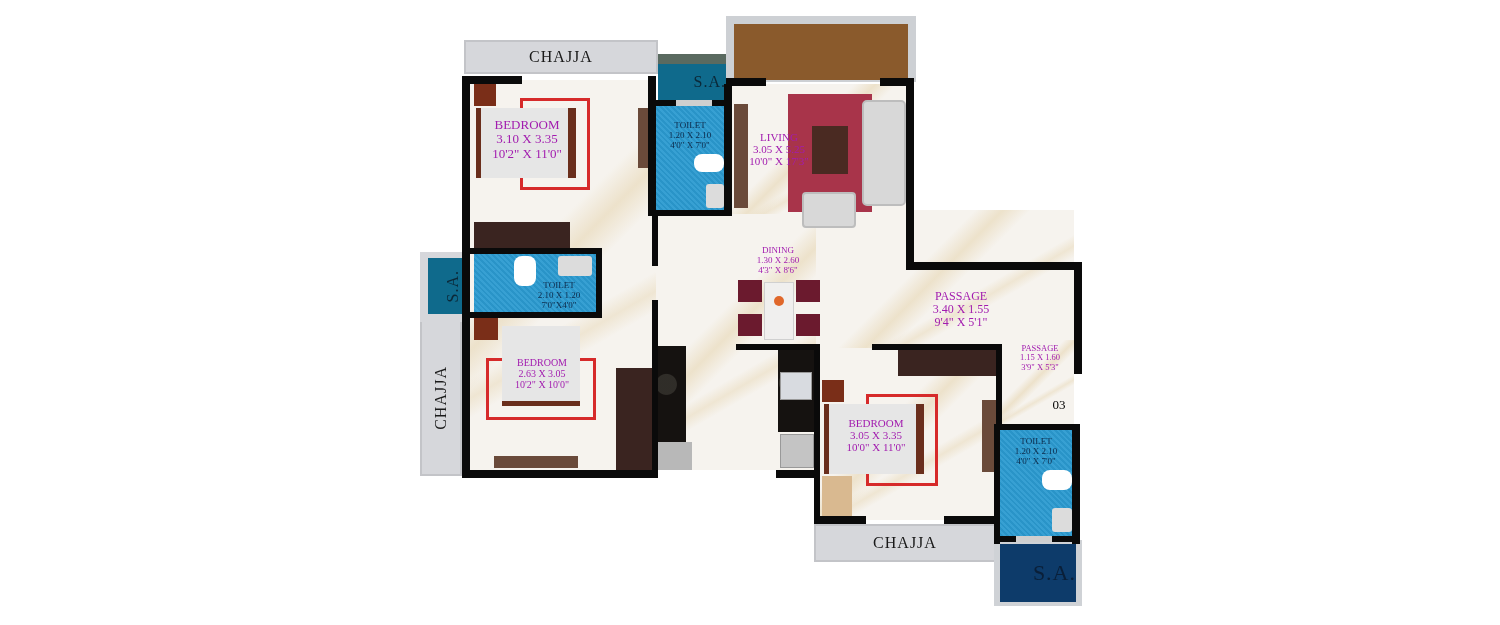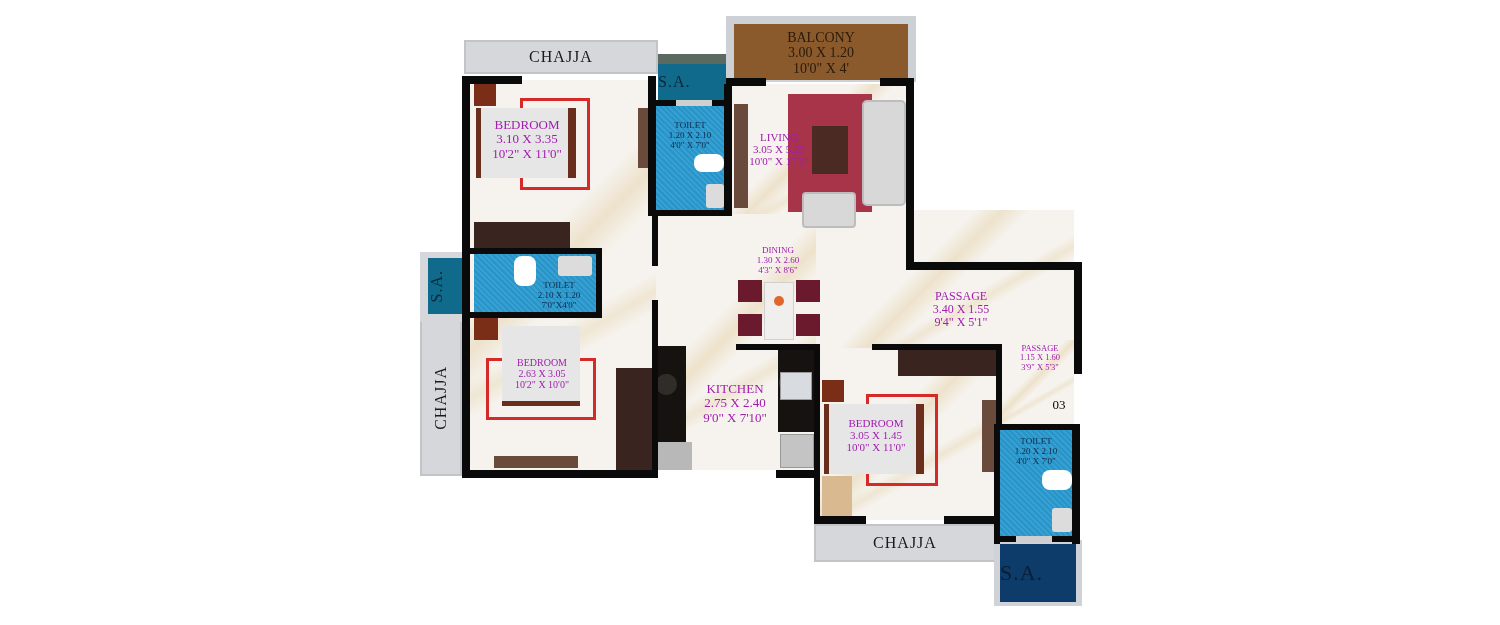--- a/index.html
+++ b/index.html
@@ -4,21 +4,21 @@
 <style>
   html, body { margin:0; padding:0; background:#ffffff; }
   body { width:1500px; height:625px; position:relative; overflow:hidden; font-family:"Liberation Serif", "DejaVu Serif", serif; }
   .abs { position:absolute; box-sizing:border-box; }
   .floor { background:
       linear-gradient(135deg, rgba(255,255,255,0) 40%, rgba(226,205,160,0.45) 47%, rgba(255,255,255,0) 54%),
       linear-gradient(150deg, rgba(255,255,255,0) 60%, rgba(226,205,160,0.35) 64%, rgba(255,255,255,0) 68%),
       #f6f3ee; }
   .wall { background:#0a0a0a; }
   .chajja { background:#d6d7db; border:2px solid #c3c4c8; display:flex; align-items:center; justify-content:center; color:#1a1a1a; font-size:16px; letter-spacing:1px; }
-  .sa { background:#0f6a8c; display:flex; align-items:center; justify-content:flex-start; color:#0b2838; font-size:16px; letter-spacing:1px; }
+  .sa { background:#0f6a8c; display:flex; align-items:center; justify-content:flex-end; color:#0b2838; font-size:16px; letter-spacing:1px; }
   .sa.dark { background:#0d3b6a; color:#0a1f38; font-size:22px; }
   .toilet { background:#2b9ad0;
     background-image: repeating-linear-gradient(45deg, rgba(255,255,255,0.06) 0 2px, rgba(0,0,0,0.04) 2px 4px);
     color:#0d2a4a; text-align:center; font-size:9px; line-height:10px; }
   .label { position:absolute; text-align:center; color:#a21caf; line-height:1.1; }
   .wood { background:#3a2420; }
   .woodm { background:#6a4a3a; }
   .bed { background:#e6e6e6; border-left:5px solid #6a2e1c; border-right:8px solid #6a2e1c; }
   .rug { border:3px solid #d62a2a; }
   .granite { background:#151210; background-image:radial-gradient(circle at 30% 40%, rgba(200,200,180,0.15) 0 10px, transparent 11px); }
@@ -35,25 +35,20 @@
   <div class="abs chajja" style="left:464px;top:40px;width:194px;height:34px;">
     <span>CHAJJA</span>
   </div>
 
   <div class="abs sa" style="left:658px;top:54px;width:68px;height:46px;background:#0f6a8c;border-top:10px solid #5a6a60;">
     <span>S.A.</span>
   </div>
 
   <div class="abs" style="left:726px;top:16px;width:190px;height:66px;background:#cdd0d4;padding:4px 6px;">
     <div class="abs" style="left:8px;top:8px;width:174px;height:56px;background:#8a5a2c;"></div>
-    <div class="label" style="left:0;top:14px;width:190px;font-size:14px;color:#2a1a0a;">
-      <div>BALCONY</div>
-      <div>3.00 X 1.20</div>
-      <div>10'0" X 4'</div>
-    </div>
   </div>
 
   <div class="abs chajja" style="left:420px;top:320px;width:42px;height:156px;">
     <span class="v">CHAJJA</span>
   </div>
   <div class="abs" style="left:420px;top:252px;width:42px;height:70px;background:#d6d7db;"></div>
   <div class="abs sa" style="left:428px;top:258px;width:34px;height:56px;">
     <span class="v">S.A.</span>
   </div>
 
@@ -142,45 +137,40 @@
   <div class="abs chair" style="left:738px;top:280px;width:24px;height:22px;"></div>
   <div class="abs chair" style="left:796px;top:280px;width:24px;height:22px;"></div>
   <div class="abs chair" style="left:738px;top:314px;width:24px;height:22px;"></div>
   <div class="abs chair" style="left:796px;top:314px;width:24px;height:22px;"></div>
 
   <div class="abs granite" style="left:658px;top:346px;width:28px;height:96px;"></div>
   <div class="abs" style="left:656px;top:442px;width:36px;height:28px;background:#b8b8b8;"></div>
   <div class="abs granite" style="left:778px;top:350px;width:38px;height:82px;"></div>
   <div class="abs" style="left:780px;top:372px;width:32px;height:28px;background:#d8dbe0;border:1px solid #999;"></div>
   <div class="abs" style="left:780px;top:434px;width:34px;height:34px;background:#c4c4c4;border:1px solid #999;"></div>
-  <div class="label" style="left:690px;top:382px;width:90px;font-size:13px;">
-    <div>KITCHEN</div>
-    <div>2.75 X 2.40</div>
-    <div>9'0" X 7'10"</div>
-  </div>
 
   <div class="label" style="left:916px;top:290px;width:90px;font-size:12px;">
     <div>PASSAGE</div>
     <div>3.40 X 1.55</div>
     <div>9'4" X 5'1"</div>
   </div>
   <div class="label" style="left:1010px;top:344px;width:60px;font-size:8.5px;">
     <div>PASSAGE</div>
     <div>1.15 X 1.60</div>
     <div>3'9" X 5'3"</div>
   </div>
   <div class="label" style="left:1044px;top:398px;width:30px;font-size:13px;color:#000000;">03</div>
 
   <div class="abs wood" style="left:898px;top:350px;width:98px;height:26px;"></div>
   <div class="abs" style="left:822px;top:380px;width:22px;height:22px;background:#7a2e18;"></div>
   <div class="abs rug" style="left:866px;top:394px;width:72px;height:92px;"></div>
   <div class="abs bed" style="left:824px;top:404px;width:100px;height:70px;"></div>
   <div class="label" style="left:830px;top:417px;width:92px;font-size:11px;">
     <div>BEDROOM</div>
-    <div>3.05 X 1.45</div>
+    <div>3.05 X 3.35</div>
     <div>10'0" X 11'0"</div>
   </div>
   <div class="abs" style="left:822px;top:476px;width:30px;height:40px;background:#d9b990;"></div>
   <div class="abs woodm" style="left:982px;top:400px;width:14px;height:72px;"></div>
 
   <div class="abs wall" style="left:462px;top:76px;width:8px;height:400px;"></div>
   <div class="abs wall" style="left:462px;top:76px;width:60px;height:8px;"></div>
   <div class="abs wall" style="left:462px;top:470px;width:196px;height:8px;"></div>
 
   <div class="abs wall" style="left:648px;top:76px;width:8px;height:140px;"></div>

